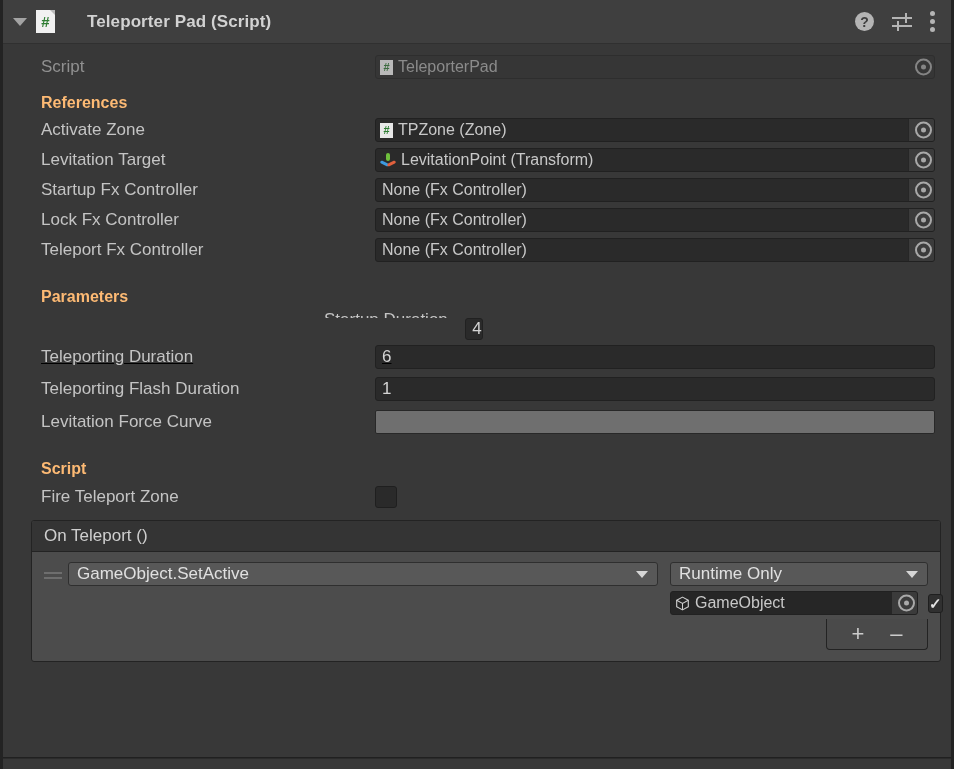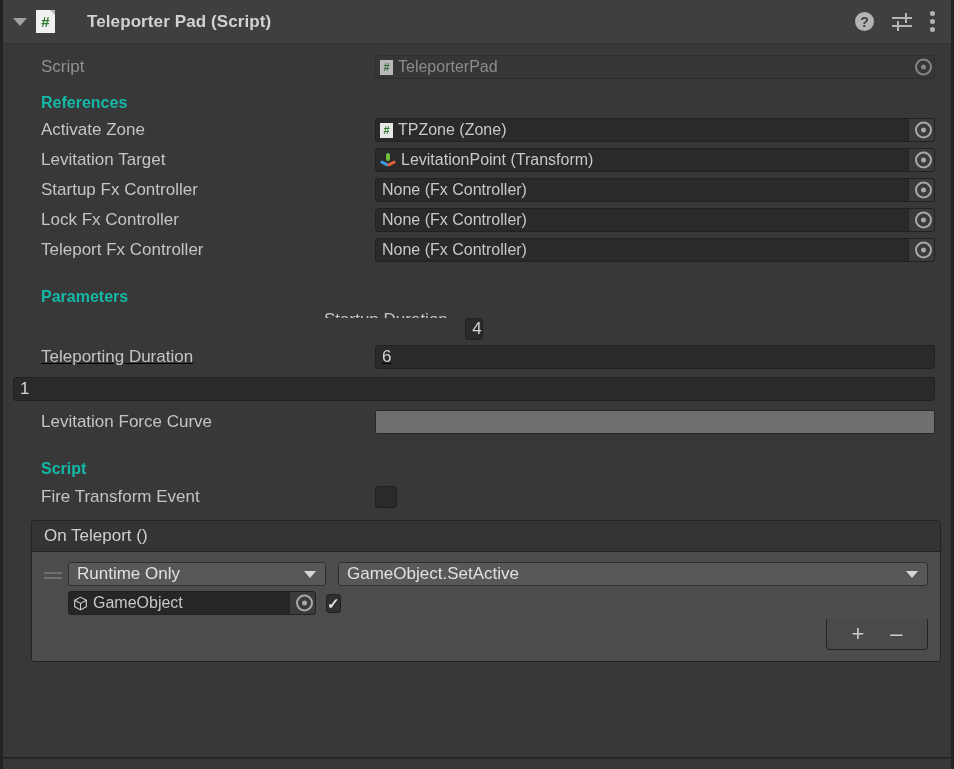--- a/index.html
+++ b/index.html
@@ -106,21 +106,21 @@
     font-size: 17px;
     color: #c4c4c4;
     white-space: nowrap;
     overflow: hidden;
   }
   .label.dim { color: #909090; }
   .section-head {
     padding-left: 28px;
     font-size: 16px;
     font-weight: bold;
-    color: #14b8a6;
+    color: #fdba74;
     height: 30px;
     line-height: 34px;
   }
 
   
   .objfield {
     flex: 1;
     height: 24px;
     background: #2a2a2a;
     border: 1px solid #212121;
@@ -396,45 +396,52 @@
       <div class="label">Startup Duration</div>
       <div class="numfield">4</div>
     </div>
 
     <div class="row" style="height:30px;text-decoration:underline;">
       <div class="label">Teleporting Duration</div>
       <div class="numfield">6</div>
     </div>
 
     <div class="row" style="height:30px;">
+      <div class="label">Teleporting Flash Duration</div>
       <div class="numfield">1</div>
     </div>
 
     <div class="row" style="height:32px;">
       <div class="label">Levitation Force Curve</div>
       <div class="curvefield"></div>
     </div>
 
     <div class="section-head" style="margin-top:14px;">Script</div>
 
     <div class="row" style="height:30px;">
-      <div class="label">Fire Transform Event</div>
+      <div class="label">Fire Teleport Zone</div>
       <div class="checkbox"></div>
     </div>
   </div>
 
   <div class="event-box">
     <div class="event-title">On Teleport ()</div>
     <div class="event-body">
       <div class="event-row">
         <div class="drag-handle">
           <span></span>
             <span></span>
         </div>
         <div class="event-cols">
+          <div class="event-col right">
+            <div class="dropdown">
+              <span>GameObject.SetActive</span>
+              <span class="caret"></span>
+            </div>
+          </div>
           <div class="event-col left">
             <div class="dropdown">
               <span>Runtime Only</span>
               <span class="caret"></span>
             </div>
             <div class="arg-row">
               <div class="objfield evt">
                 <span class="of-icon">
                   <svg class="cube-icon" viewBox="0 0 16 16" aria-hidden="true">
                     <path d="M8 1.2 14.2 4.6v6.8L8 14.8 1.8 11.4V4.6z" fill="none" stroke="#cfcfcf" stroke-width="1.2" stroke-linejoin="round"></path>
@@ -443,26 +450,20 @@
                 </span>
                 <span class="of-text">GameObject</span>
                 <span class="picker-box"></span>
                 <span class="picker"></span>
               </div>
               <div class="checkbox sm">
                 <span class="tick">✓</span>
               </div>
             </div>
           </div>
-          <div class="event-col right">
-            <div class="dropdown">
-              <span>GameObject.SetActive</span>
-              <span class="caret"></span>
-            </div>
-          </div>
         </div>
       </div>
       <div class="event-footer">
         <div class="plusminus">
           <span class="sym">+</span>
           <span class="sym">–</span>
         </div>
       </div>
     </div>
   </div>

